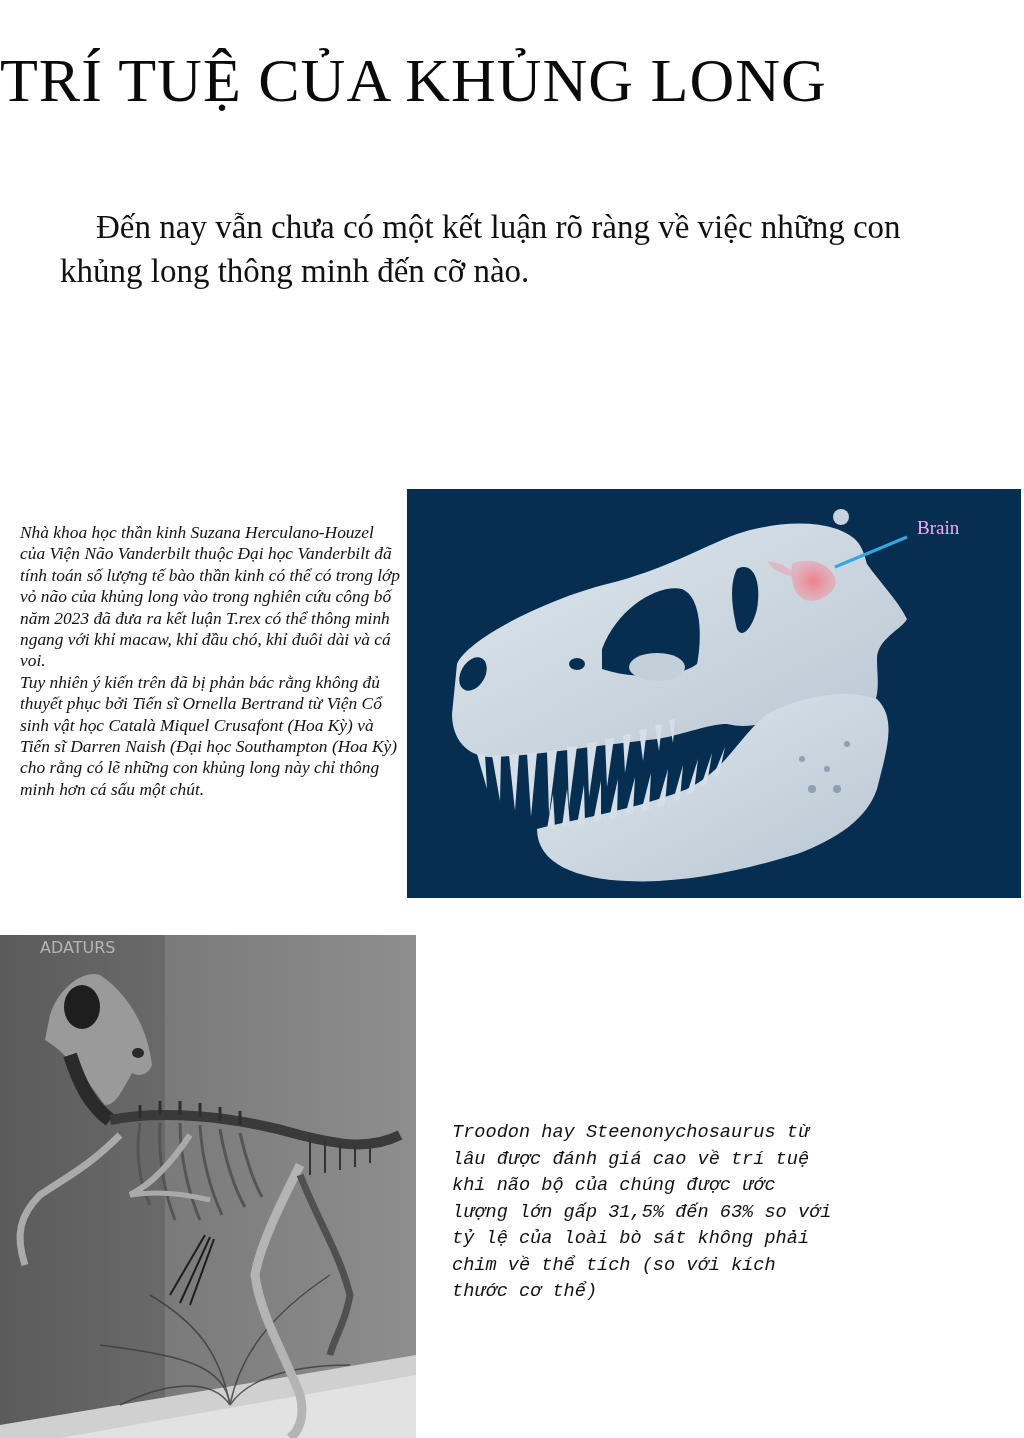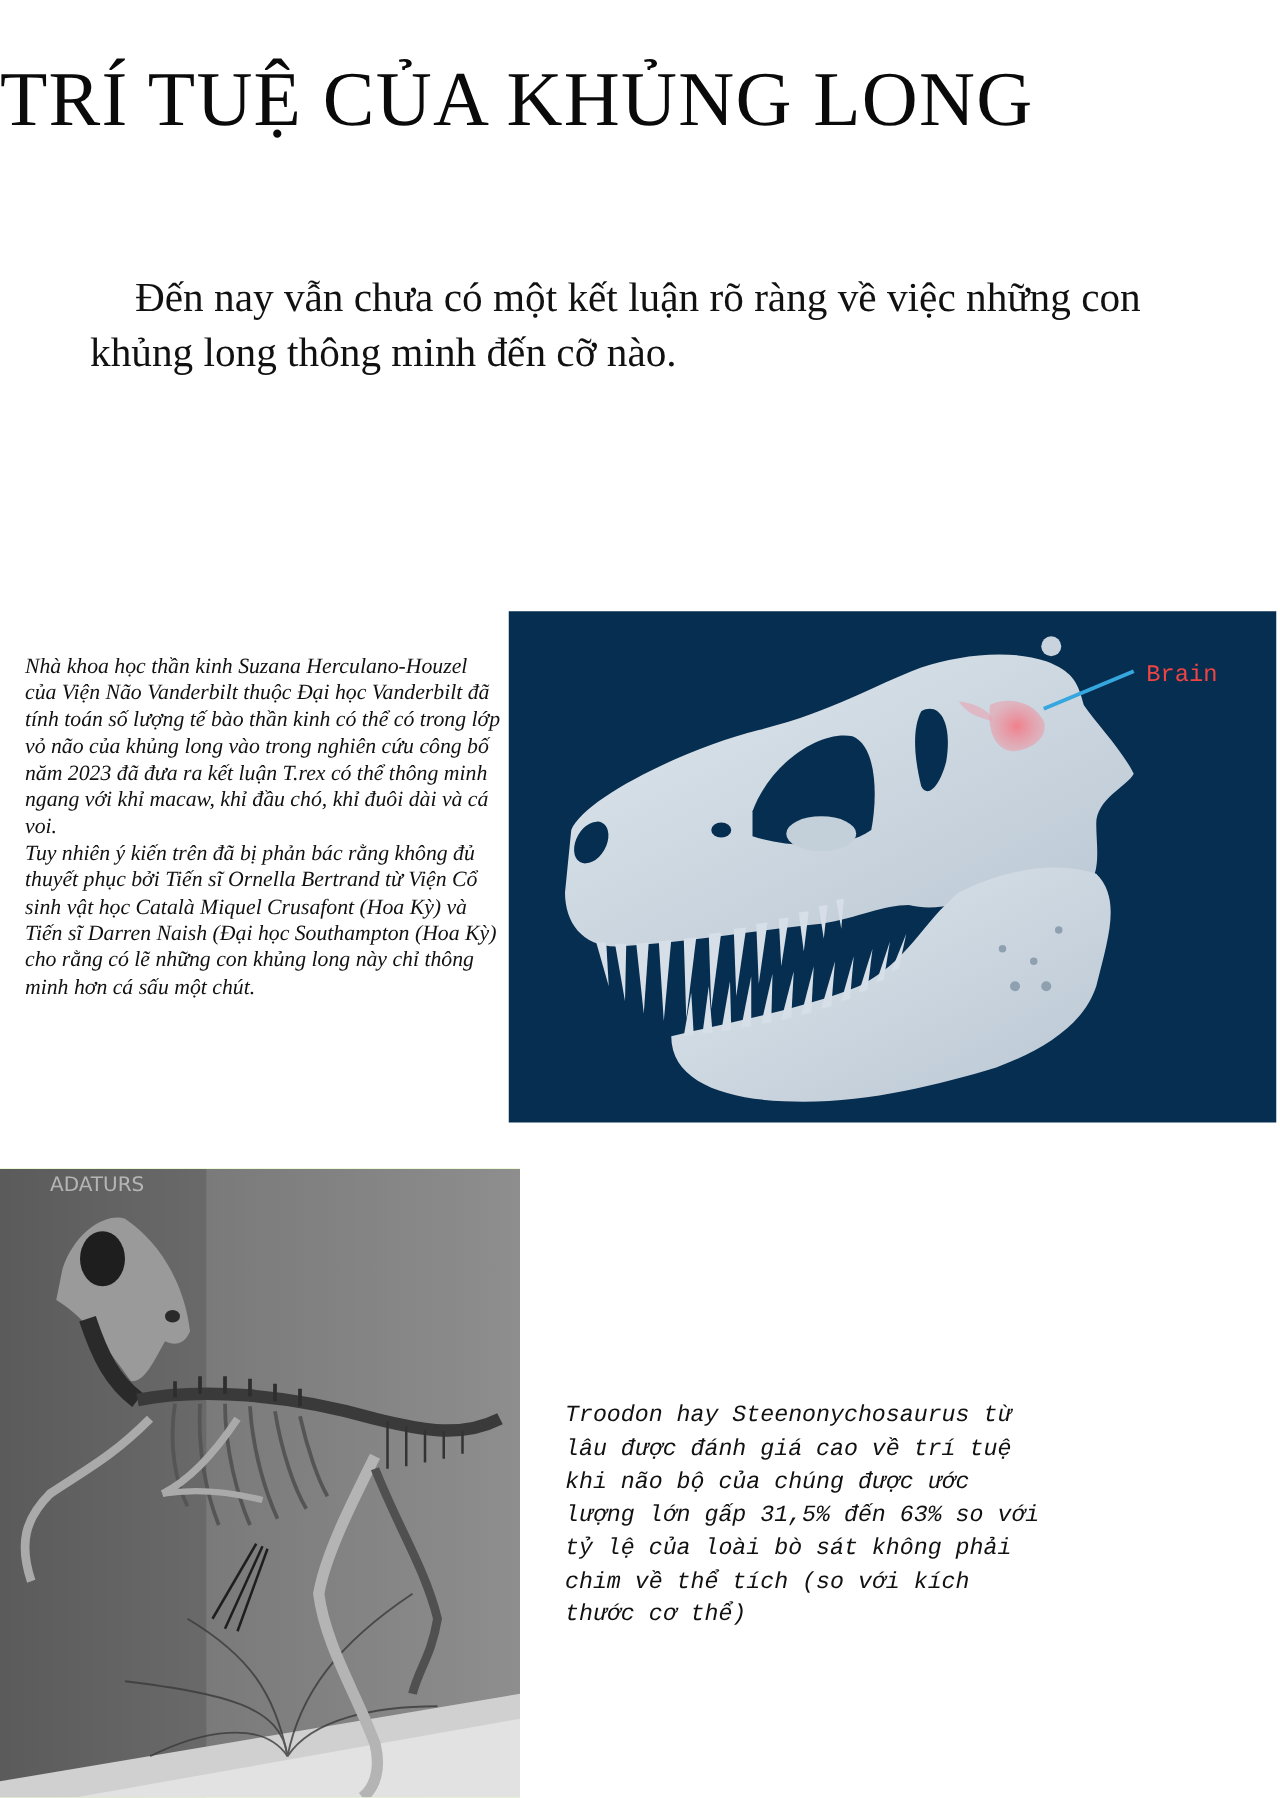--- a/index.html
+++ b/index.html
@@ -28,21 +28,21 @@
       line-height: 80px;
       color: #0a0a0a;
     }
     .intro {
       position: absolute;
       left: 60px;
       top: 206px;
       width: 920px;
       font-size: 33px;
       line-height: 43.5px;
-      margin: 12px;
+      margin: 0;
     }
     .intro p { margin: 0; }
     .intro .indent { text-indent: 36px; }
 
     .caption-left {
       position: absolute;
       left: 20px;
       top: 522px;
       width: 380px;
       font-style: italic;
@@ -59,33 +59,33 @@
       width: 614px;
       height: 409px;
       background: #062e50;
       overflow: hidden;
     }
     .trex-figure svg { display: block; }
 
     .brain-label {
       position: absolute;
       left: 510px;
-      top: 40px;
-      font-family: Liberation Mono, monospace;
+      top: 28px;
+      font-family: Liberation Serif, serif;
       font-size: 19px;
-      color: #ef4444;
+      color: #f0abfc;
     }
 
     .troodon-figure {
       position: absolute;
       left: 0;
       top: 935px;
       width: 416px;
       height: 503px;
-      background: #bef264;
+      background: #e5e5e5;
       overflow: hidden;
     }
 
     .caption-right {
       position: absolute;
       left: 452px;
       top: 1120px;
       width: 390px;
       font-style: italic;
       font-size: 18.6px;

